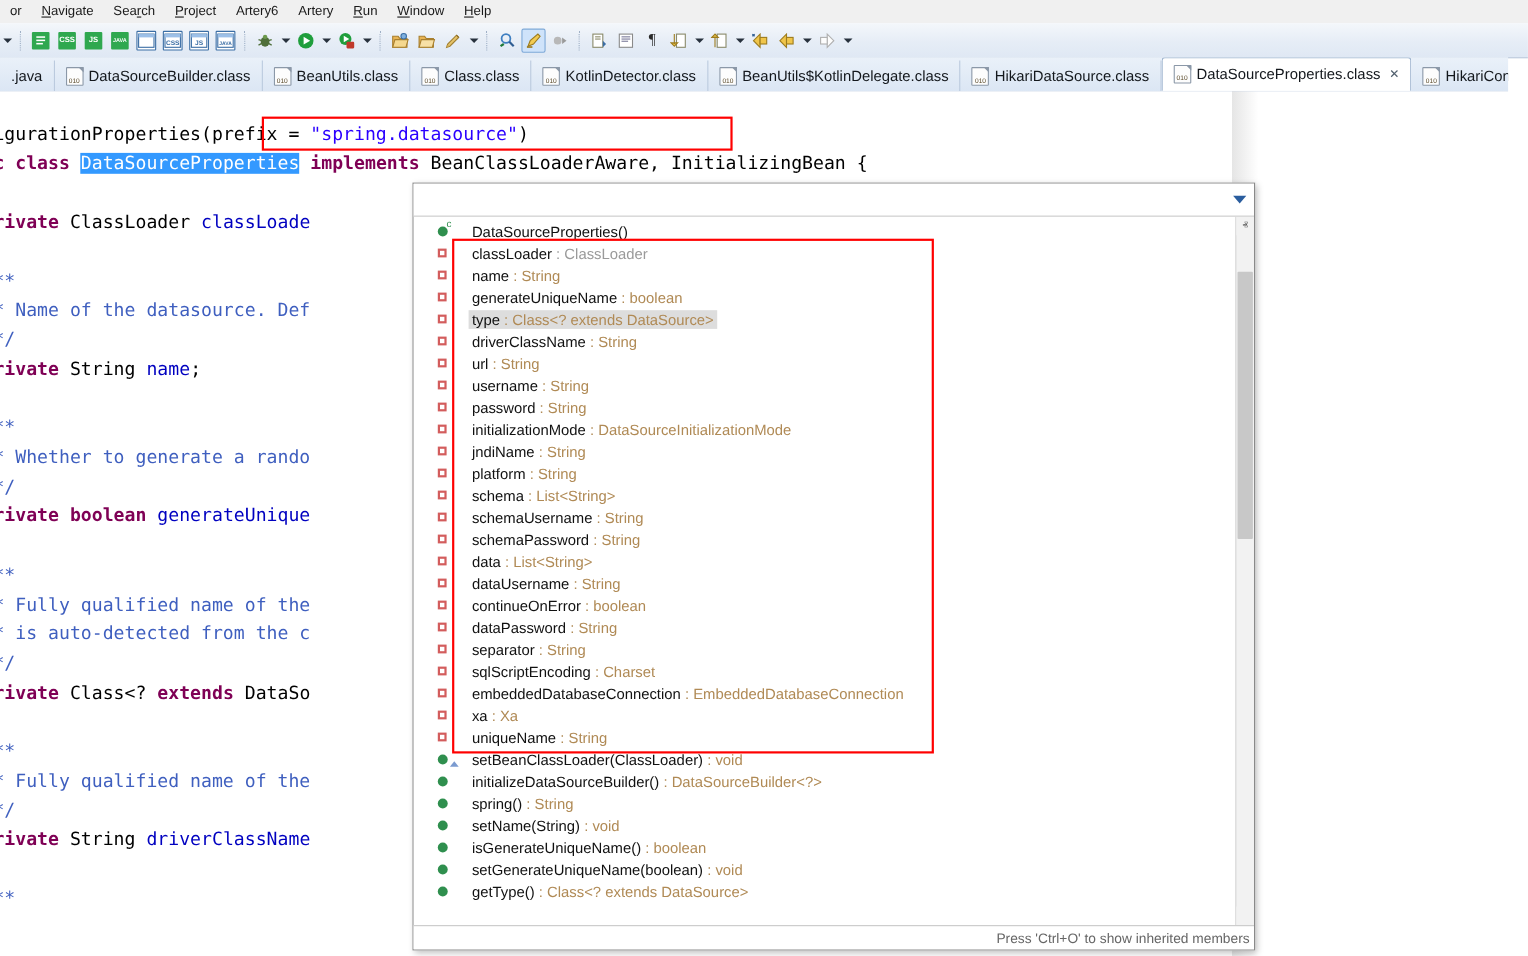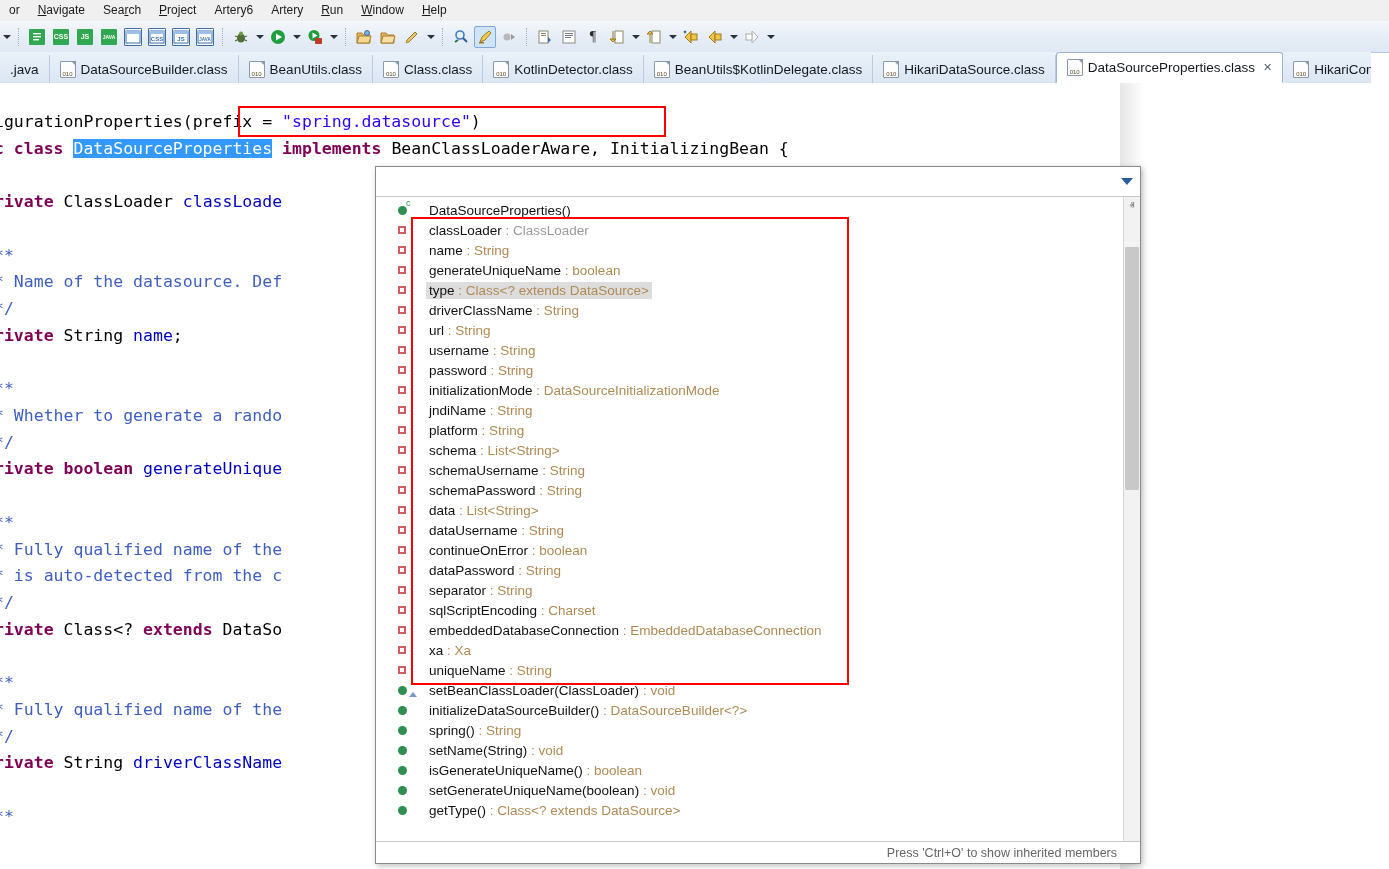--- a/index.html
+++ b/index.html
@@ -158,21 +158,21 @@
     position:absolute;left:0;width:16px;height:17px;display:flex;align-items:center;justify-content:center;
     background:#f2f2f2;color:#555;font-size:10px;
   }
   .sb-arrow.up{top:0;}
   .sb-arrow.down{bottom:0;}
   .sb-thumb{
     position:absolute;left:1px;width:14px;background:#c8c8c8;border-radius:1px;
   }
   #outline-status{
     height:21px;flex:none;background:#ffffff;border-top:1px solid #c8c8c8;
-    display:flex;align-items:center;justify-content:flex-end;padding-right:23px;
+    display:flex;align-items:center;justify-content:flex-end;padding-right:4px;
     font-size:12.5px;color:#666666;
   }
 </style>
 </head>
 <body>
 
 <div id="menubar">
     <div class="menu-item">or</div>
     <div class="menu-item"><span class="mn">N</span>avigate</div>
     <div class="menu-item">Sea<span class="mn">r</span>ch</div>

